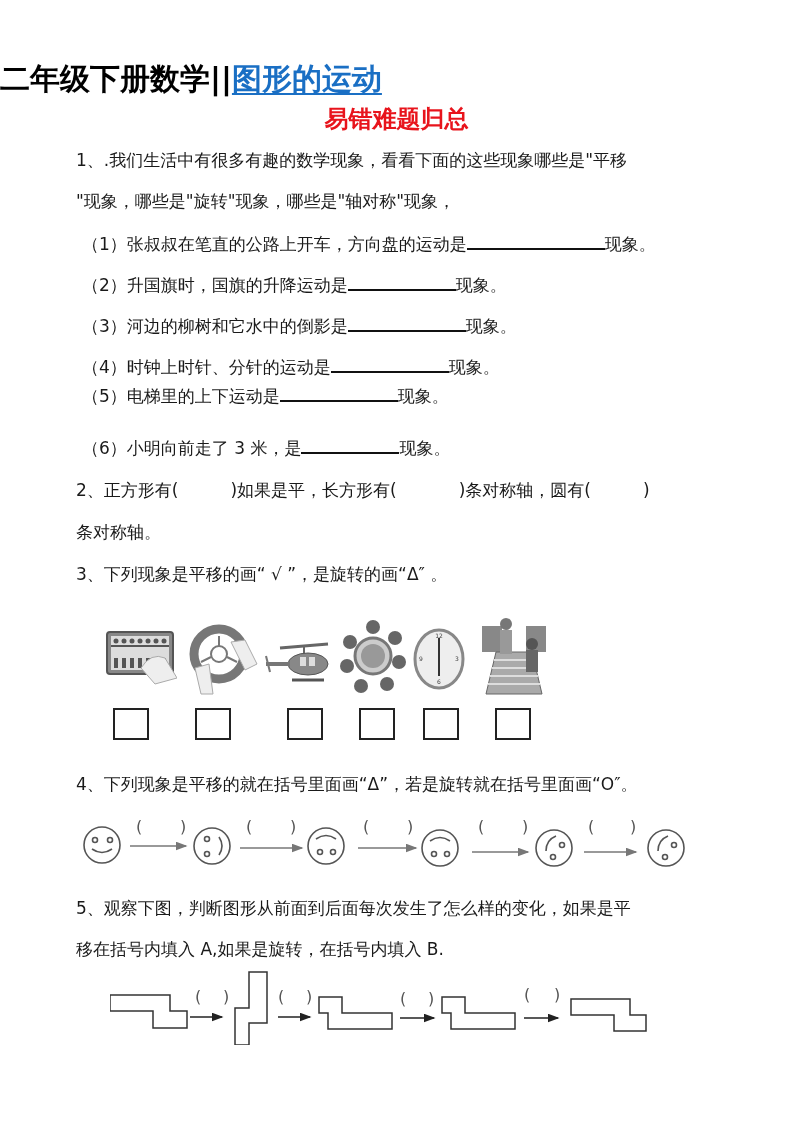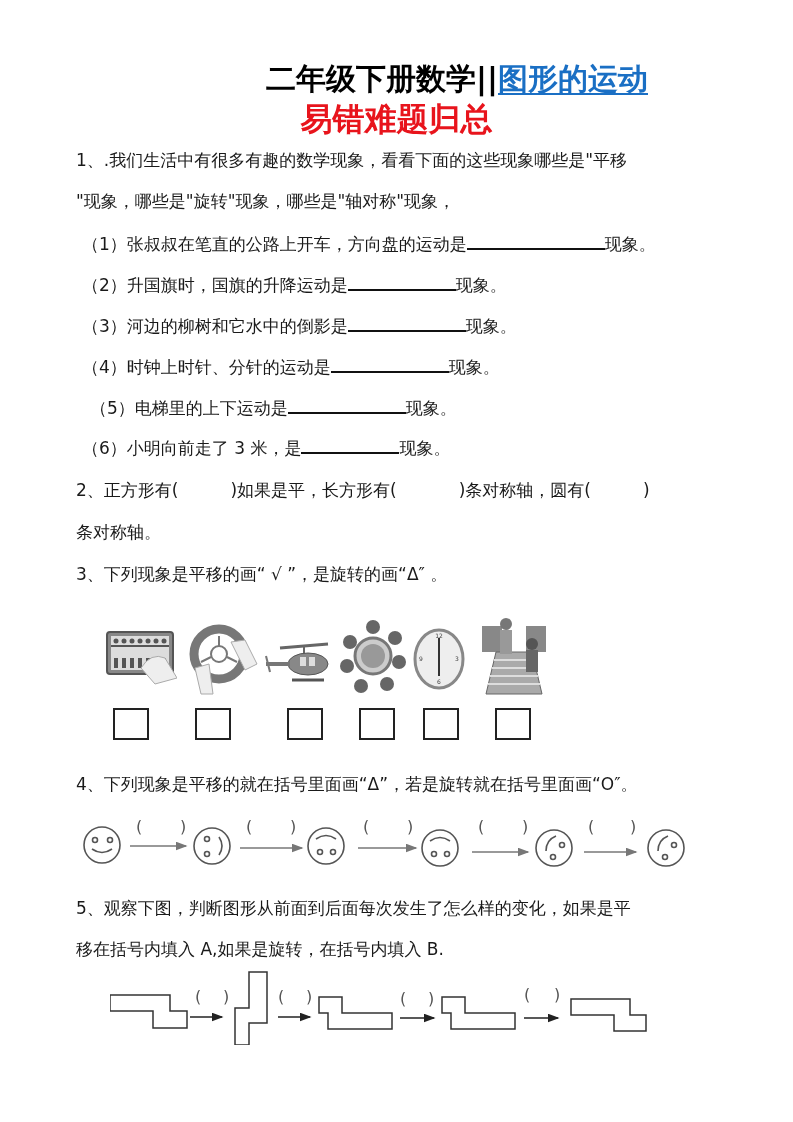--- a/index.html
+++ b/index.html
@@ -1,29 +1,29 @@
 <!DOCTYPE html>
 <html><head>
 <meta charset="utf-8">
 <style>
   html, body { margin: 0; padding: 0; background: #ffffff; }
   body {
     width: 793px; height: 1122px; position: relative; overflow: hidden;
     font-family: "DejaVu Sans", "Liberation Sans", sans-serif; color: #1a1a1a;
   }
   .title-line {
-    position: absolute; top: 60px; left: 0; width: 648px; text-align: right;
+    position: absolute; top: 60px; left: 0; width: 648px; text-align: left;
     font-size: 30px; font-weight: bold; letter-spacing: 0px; line-height: 38px;
   }
   .title-black { color: #000000; }
   .title-sep { color: #000000; }
   .title-blue { color: #1a6fc4; text-decoration: underline; text-decoration-thickness: 2px; text-underline-offset: 4px; }
   .subtitle {
     position: absolute; top: 103px; left: 0; width: 793px; text-align: center;
-    font-size: 32px; font-weight: bold; color: #e8141c; line-height: 32px;
+    font-size: 24px; font-weight: bold; color: #e8141c; line-height: 32px;
   }
   .line {
     position: absolute; left: 76px; font-size: 17px; line-height: 24px; white-space: nowrap;
   }
   .indent { left: 82px; }
   .blank {
     display: inline-block; border-bottom: 2px solid #111; height: 18px; vertical-align: baseline;
   }
   .paren-gap { display: inline-block; }
   .imgrow { position: absolute; top: 616px; left: 100px; width: 420px; height: 80px; }
@@ -51,21 +51,21 @@
 </div>
 <div class="line indent" style="top:271px;">
   <span>（2）升国旗时，国旗的升降运动是</span><span class="blank" style="width:108px;"></span><span>现象。</span>
 </div>
 <div class="line indent" style="top:312px;">
   <span>（3）河边的柳树和它水中的倒影是</span><span class="blank" style="width:118px;"></span><span>现象。</span>
 </div>
 <div class="line indent" style="top:353px;">
   <span>（4）时钟上时针、分针的运动是</span><span class="blank" style="width:118px;"></span><span>现象。</span>
 </div>
-<div class="line indent" style="top:394px;margin-left:8px;">
+<div class="line indent" style="top:382px;">
   <span>（5）电梯里的上下运动是</span><span class="blank" style="width:118px;"></span><span>现象。</span>
 </div>
 <div class="line indent" style="top:434px;">
   <span>（6）小明向前走了 3 米，是</span><span class="blank" style="width:98px;"></span><span>现象。</span>
 </div>
 
 <div class="line" style="top:478px;">
   <span>2、正方形有(</span><span class="paren-gap" style="width:52px;"></span><span>)如果是平，长方形有(</span><span class="paren-gap" style="width:62px;"></span><span>)条对称轴，圆有(</span><span class="paren-gap" style="width:52px;"></span><span>)</span>
 </div>
 <div class="line" style="top:520px;">条对称轴。</div>

